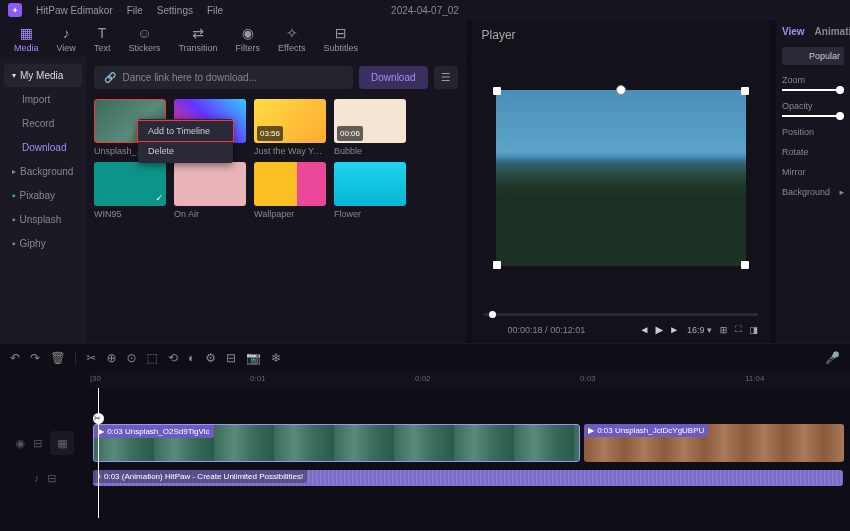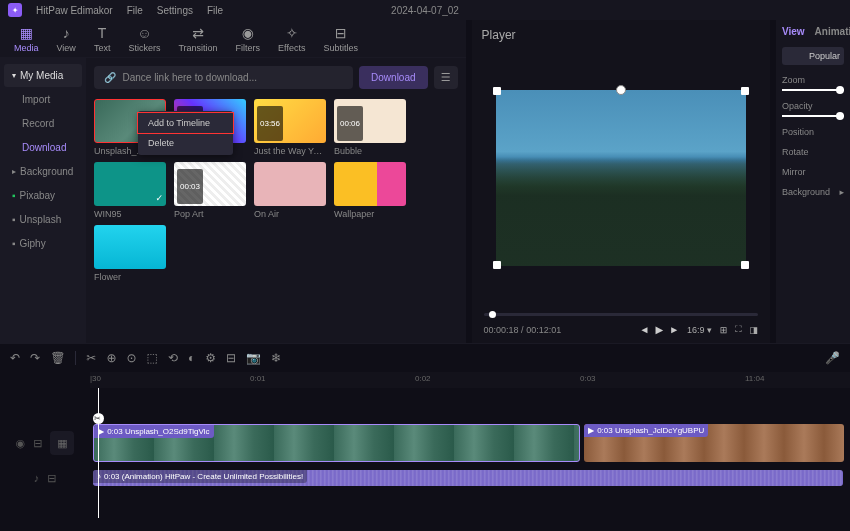--- a/index.html
+++ b/index.html
@@ -20,48 +20,48 @@
 .side-item.highlighted { color:#a78bfa; }
 .side-item .chev { font-size:8px; }
 .gallery { flex:1; padding:8px; overflow:auto; }
 .dl-bar { display:flex; gap:6px; margin-bottom:10px; }
 .dl-input { flex:1; background:#24232e; border:none; border-radius:4px; padding:6px 10px; color:#888; font-size:10px; display:flex; align-items:center; gap:6px; }
 .dl-btn { background:#3a2f5e; color:#a78bfa; border:none; border-radius:4px; padding:0 12px; font-size:10px; cursor:pointer; }
 .dl-menu { width:24px; background:#24232e; border-radius:4px; display:flex; align-items:center; justify-content:center; color:#999; cursor:pointer; }
 .thumbs { display:grid; grid-template-columns:repeat(4,72px); gap:6px 8px; }
 .thumb-wrap { display:flex; flex-direction:column; gap:3px; position:relative; }
 .thumb { width:72px; height:44px; background:#2a2a3a; border-radius:3px; position:relative; overflow:hidden; cursor:pointer; }
-.thumb .dur { position:absolute; bottom:2px; left:3px; background:rgba(0,0,0,.6); color:#fff; font-size:8px; padding:13px 3px; border-radius:2px; }
+.thumb .dur { position:absolute; bottom:2px; left:3px; background:rgba(0,0,0,.6); color:#fff; font-size:8px; padding:3px 3px; border-radius:2px; }
 .thumb-label { font-size:9px; color:#888; white-space:nowrap; overflow:hidden; text-overflow:ellipsis; width:72px; }
 .thumb.t1 { background:linear-gradient(135deg,#3a6a5a 0%,#5a8a7a 60%,#2a5a4a 100%); border:1px solid #ff3333; }
 .thumb.t2 { background:linear-gradient(45deg,#ff3366,#6633ff,#33ccff); }
 .thumb.t3 { background:linear-gradient(135deg,#ffdd44,#ffaa33); }
 .thumb.t4 { background:#f5e6d3; }
 .thumb.t5 { background:#0d9488; }
 .thumb.t5::after { content:"✓"; position:absolute; bottom:3px; right:3px; color:#fff; font-size:9px; }
 .thumb.t6 { background:linear-gradient(45deg,#fff 25%,#eee 25%,#eee 50%,#fff 50%,#fff 75%,#eee 75%); background-size:8px 8px; }
 .thumb.t7 { background:#e8b4b8; }
 .thumb.t8 { background:linear-gradient(180deg,#22d3ee,#06b6d4); }
 .thumb.t9 { background:linear-gradient(90deg,#fbbf24 60%,#ec4899 60%); }
-.ctx-menu { position:absolute; top:12px; left:44px; background:#2a2938; border-radius:3px; padding:2px 0; z-index:10; width:95px; box-shadow:0 2px 8px rgba(0,0,0,.5); }
+.ctx-menu { position:absolute; top:20px; left:44px; background:#2a2938; border-radius:3px; padding:2px 0; z-index:10; width:95px; box-shadow:0 2px 8px rgba(0,0,0,.5); }
 .ctx-item { padding:5px 10px; font-size:9px; color:#ccc; cursor:pointer; white-space:nowrap; }
 .ctx-item.boxed { outline:1px solid #ff3333; }
 .player-panel { width:300px; background:#13121b; margin-left:6px; display:flex; flex-direction:column; }
 .player-hdr { padding:8px 10px; font-size:12px; color:#aaa; }
 .player-view { flex:1; display:flex; align-items:center; justify-content:center; position:relative; padding:0 10px; }
 .preview { width:250px; height:176px; background:linear-gradient(180deg,#4a8fb8 0%,#5ba3c8 35%,#3a7fa8 40%,#2a5a3a 55%,#3a6a4a 100%); position:relative; }
 .preview::before { content:""; position:absolute; inset:0; background:linear-gradient(180deg,transparent 0%,transparent 38%,rgba(42,58,48,.4) 42%,rgba(26,42,32,.9) 60%); }
 .handle { position:absolute; width:8px; height:8px; background:#fff; border-radius:1px; }
 .h-tl { top:-3px; left:-3px; } .h-tr { top:-3px; right:-3px; }
 .h-bl { bottom:-3px; left:-3px; } .h-br { bottom:-3px; right:-3px; }
 .h-tc { top:-5px; left:50%; transform:translateX(-50%); width:10px; height:10px; border-radius:50%; border:1px solid #888; background:#fff; }
 .player-ctrl { padding:8px 12px; }
 .scrub { width:100%; height:3px; background:#2a2938; border-radius:2px; position:relative; margin-bottom:8px; }
 .scrub::after { content:""; position:absolute; left:2%; top:-2px; width:7px; height:7px; background:#fff; border-radius:50%; }
-.pc-row { display:flex; align-items:center; gap:8px; font-size:9px; color:#888; }
+.pc-row { display:flex; align-items:center; gap:8px; font-size:9px; color:#888;margin-left:24px; }
 .pc-time { flex:1; }
 .pc-btns { display:flex; gap:6px; font-size:10px; color:#ccc; }
 .pc-btns span { cursor:pointer; }
 .pc-right { display:flex; gap:8px; align-items:center; font-size:9px; color:#aaa; }
 .props-panel { width:74px; background:#16151f; margin-left:6px; padding:6px; }
 .props-tabs { display:flex; gap:10px; font-size:10px; margin-bottom:10px; }
 .props-tabs .pt { cursor:pointer; color:#888;font-weight:bold; }
 .props-tabs .pt.active { color:#a78bfa; }
 .props-btn { background:#2a2938; border-radius:3px; padding:4px; text-align:right; font-size:9px; color:#ccc; margin-bottom:10px; cursor:pointer; }
 .prop-row { margin-bottom:10px; }
@@ -208,26 +208,20 @@
               <div class="thumb t4">
                 <span class="dur">00:06</span>
               </div>
               <div class="thumb-label">Bubble</div>
             </div>
           <div class="thumb-wrap">
               <div class="thumb t5"></div>
               <div class="thumb-label">WIN95</div>
             </div>
           <div class="thumb-wrap">
-              <div class="thumb t6">
-                <span class="dur">00:03</span>
-              </div>
-              <div class="thumb-label">Pop Art</div>
-            </div>
-          <div class="thumb-wrap">
               <div class="thumb t7"></div>
               <div class="thumb-label">On Air</div>
             </div>
           <div class="thumb-wrap">
               <div class="thumb t9"></div>
               <div class="thumb-label">Wallpaper</div>
             </div>
           <div class="thumb-wrap">
               <div class="thumb t8"></div>
               <div class="thumb-label">Flower</div>

